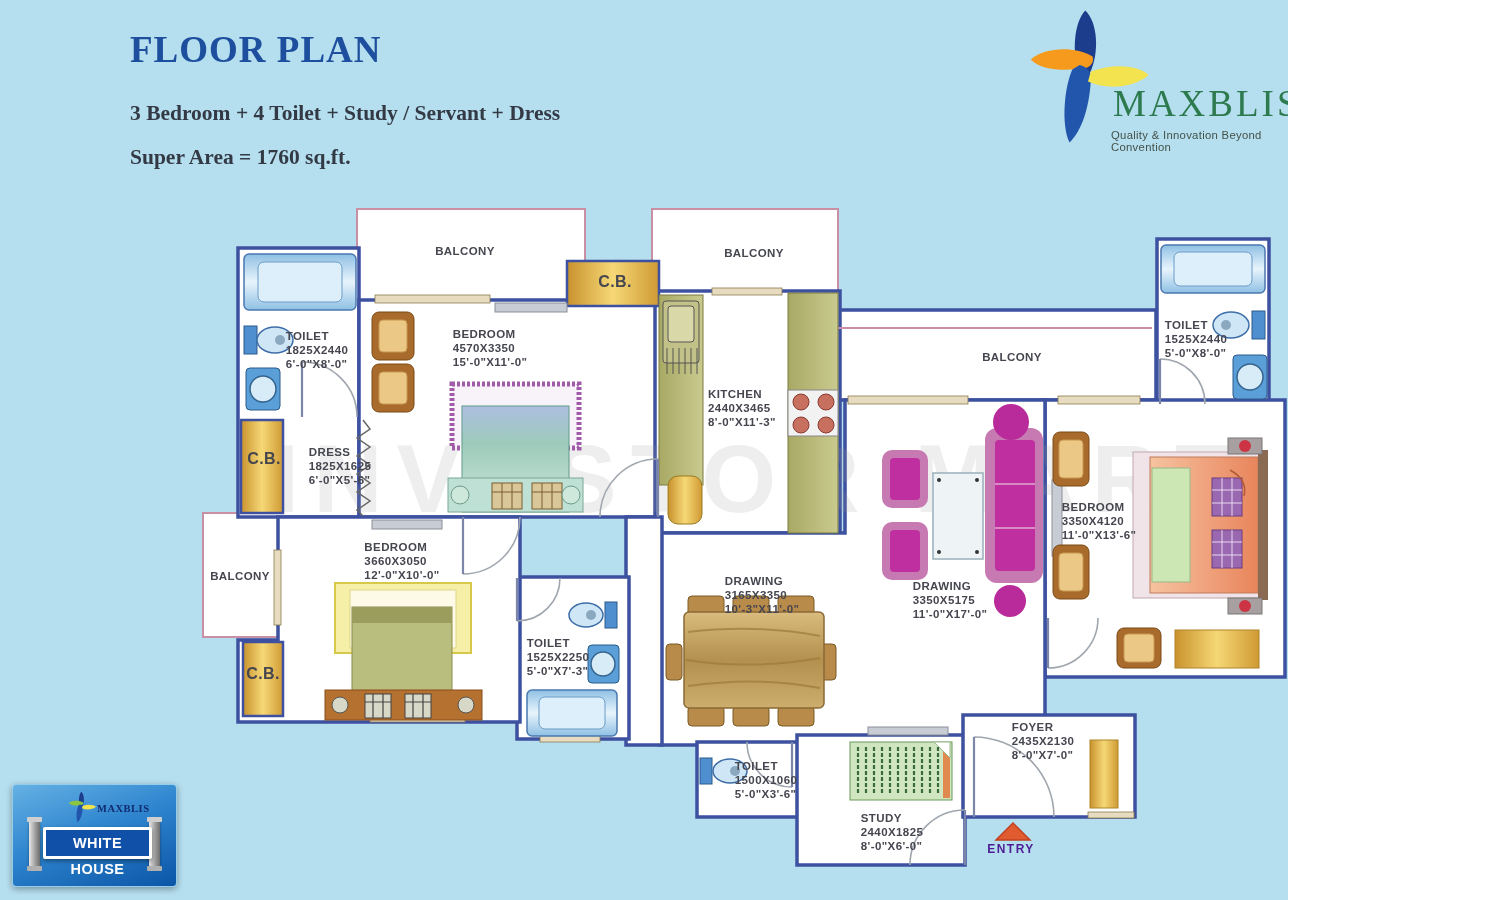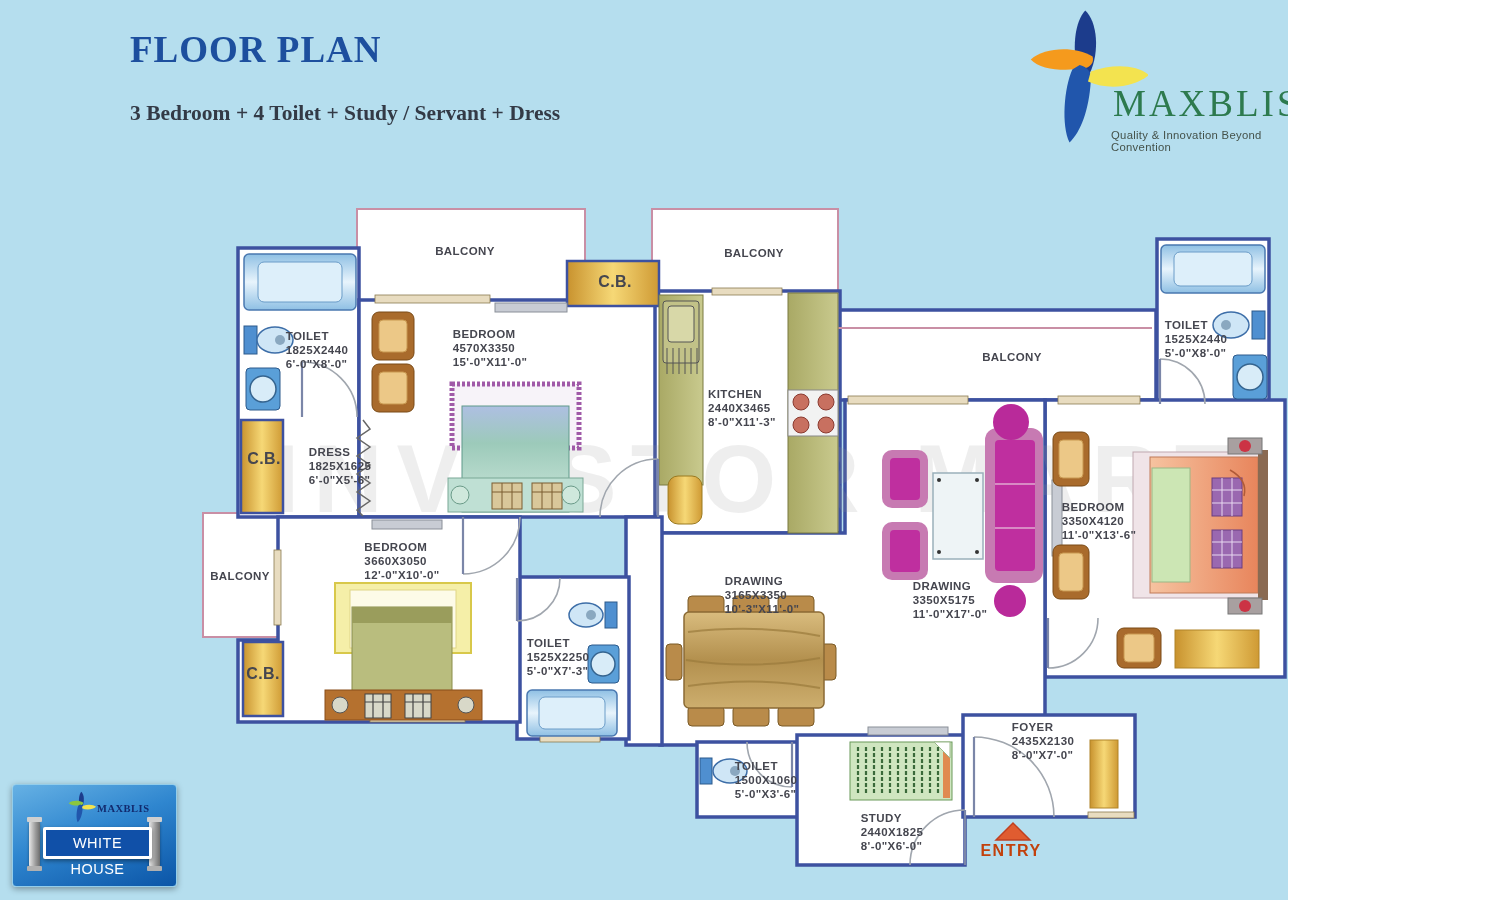--- a/index.html
+++ b/index.html
@@ -15,45 +15,46 @@
   .brand-name{position:absolute;left:1113px;top:82px;font-family:"Liberation Serif",serif;
         font-size:37px;color:#2d7a4e;letter-spacing:3px;}
   .brand-tag{position:absolute;left:1111px;top:129px;font-size:11.3px;color:#44524a;letter-spacing:0.3px;}
   .pinwheel{position:absolute;left:1028px;top:6px;}
   
   .plan{position:absolute;left:0;top:0;}
   
   .rl{position:absolute;transform:translateX(-50%);color:#45464f;
       font-size:11.5px;line-height:13.8px;font-weight:bold;letter-spacing:0.4px;white-space:nowrap;}
   .cb{font-size:16px;}
-  .entry{position:absolute;transform:translateX(-50%);font-size:16px;font-weight:bold;
-         color:#c2410c;letter-spacing:1.5px;}
+  .entry{position:absolute;transform:translateX(-50%);font-size:12px;font-weight:bold;
+         color:#4c1d95;letter-spacing:1.5px;}
   
   .badge{position:absolute;left:12px;top:784px;width:163px;height:101px;border-radius:4px;
          background:linear-gradient(160deg,#66b1e4 0%,#2f86cf 45%,#0b55a7 100%);
          border:1px solid #93cdea;box-shadow:0 2px 6px rgba(0,0,0,0.35);}
   .badge-brand{position:absolute;left:84px;top:18px;font-family:"Liberation Serif",serif;
                font-weight:bold;font-size:10.5px;color:#122a6e;letter-spacing:0.5px;}
   .banner{position:absolute;left:30px;top:42px;width:103px;height:26px;background:#1050a8;
           border:3px solid #ffffff;border-radius:2px;box-shadow:0 2px 4px rgba(0,0,0,0.4);
-          color:#fff;font-weight:normal;font-size:14.5px;text-align:center;line-height:26px;
+          color:#fff;font-weight:bold;font-size:14.5px;text-align:center;line-height:26px;
           letter-spacing:0.5px;font-family:"Liberation Sans",sans-serif;}
   .pillar{position:absolute;top:36px;width:11px;height:46px;border-radius:2px;
           background:linear-gradient(90deg,#e8e8e8,#9a9a9a 60%,#6f6f6f);box-shadow:0 2px 3px rgba(0,0,0,0.4);}
   .pillar:before{content:"";position:absolute;left:-2px;top:-4px;width:15px;height:5px;background:#cfcfcf;border-radius:1px;}
   .pillar:after{content:"";position:absolute;left:-2px;bottom:-4px;width:15px;height:5px;background:#b0b0b0;border-radius:1px;}
   .pl{left:16px;} .pr{left:136px;}
 </style>
 </head>
 <body>
 
 <div class="stage">
 
   <div class="title">FLOOR PLAN</div>
   <div class="sub sub1">3 Bedroom + 4 Toilet + Study / Servant + Dress</div>
+  <div class="sub sub2">Super Area = 1760 sq.ft.</div>
 
   <svg class="pinwheel" width="120" height="140" viewBox="0 0 130 150">
     <path d="M62,4 C75,16 78,48 67,72 C61,77 55,74 53,67 C48,42 51,16 62,4 Z" fill="#1c3c8c"></path>
     <path d="M3,57 C18,44 50,42 70,54 C72,61 67,66 60,67 C36,70 13,68 3,57 Z" fill="#f59a1d"></path>
     <path d="M56,63 C65,65 70,72 68,81 C66,112 57,136 45,147 C36,129 39,88 48,68 Z" fill="#2156ac"></path>
     <path d="M68,70 C93,61 119,63 131,74 C116,87 87,91 65,81 Z" fill="#f3e34f"></path>
   </svg>
   <div class="brand-name">MAXBLIS</div>
   <div class="brand-tag">Quality &amp; Innovation Beyond Convention</div>
 

